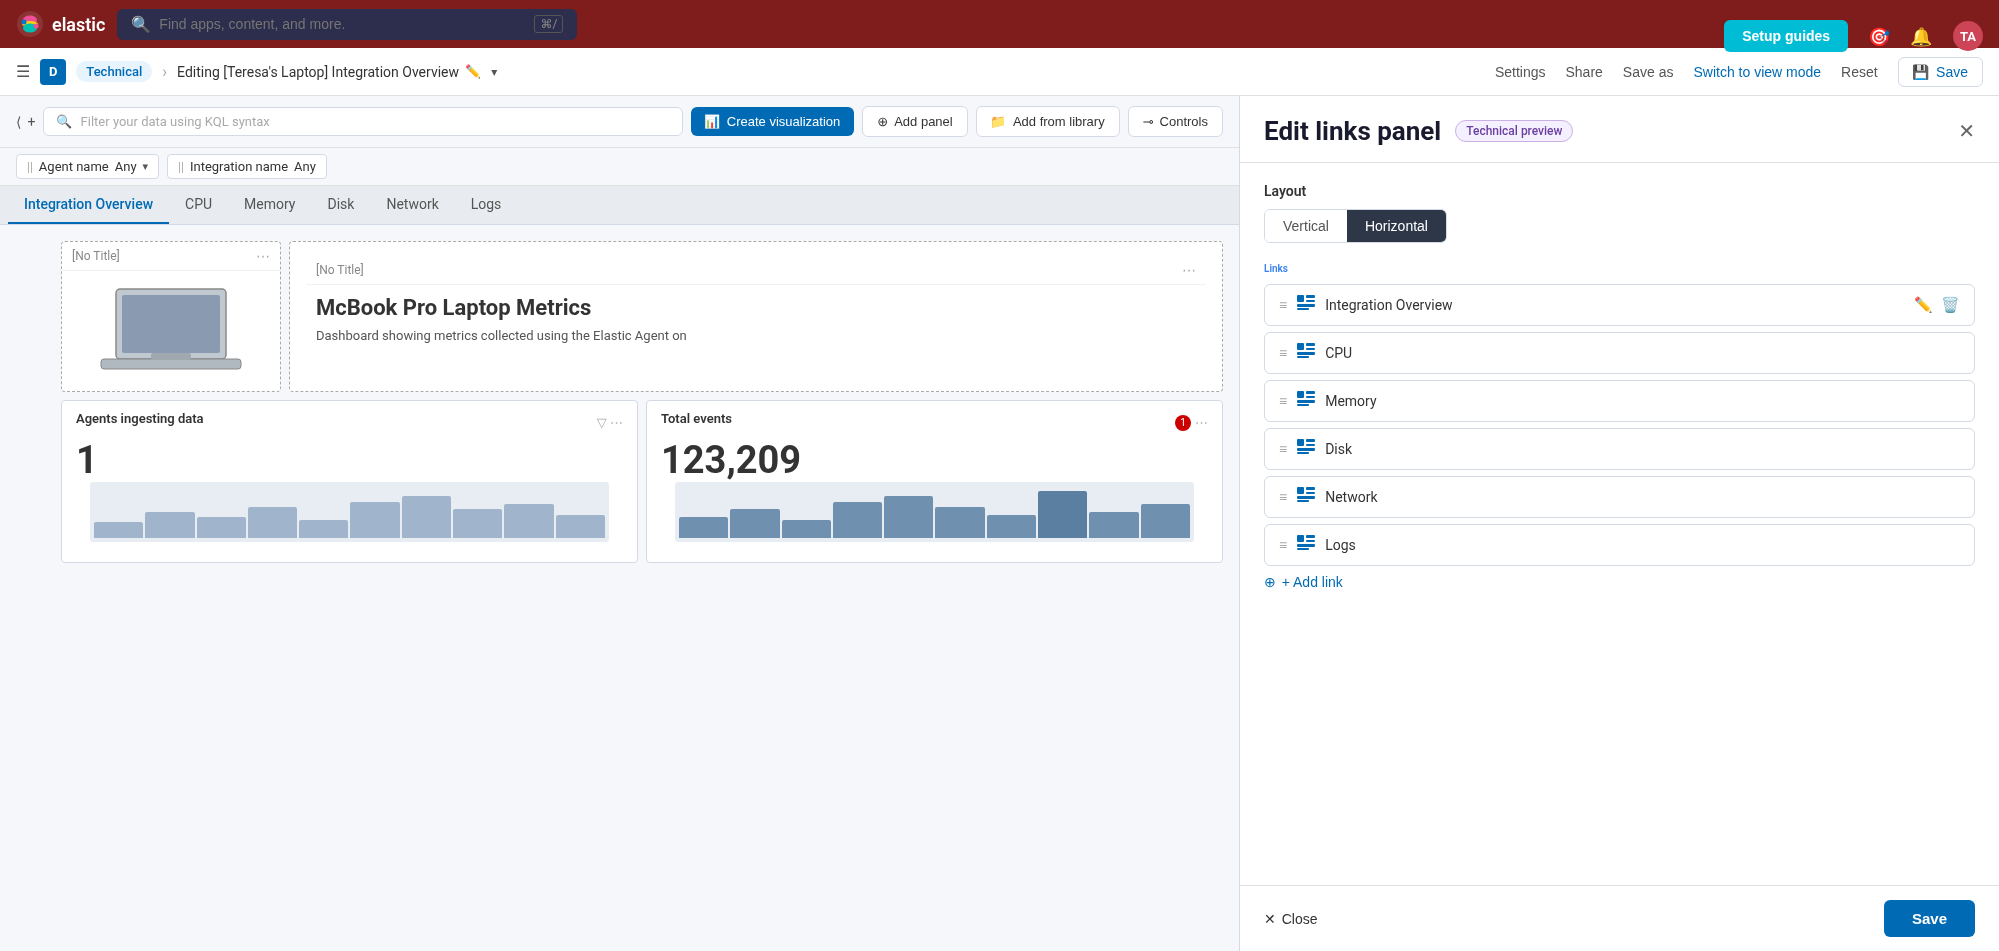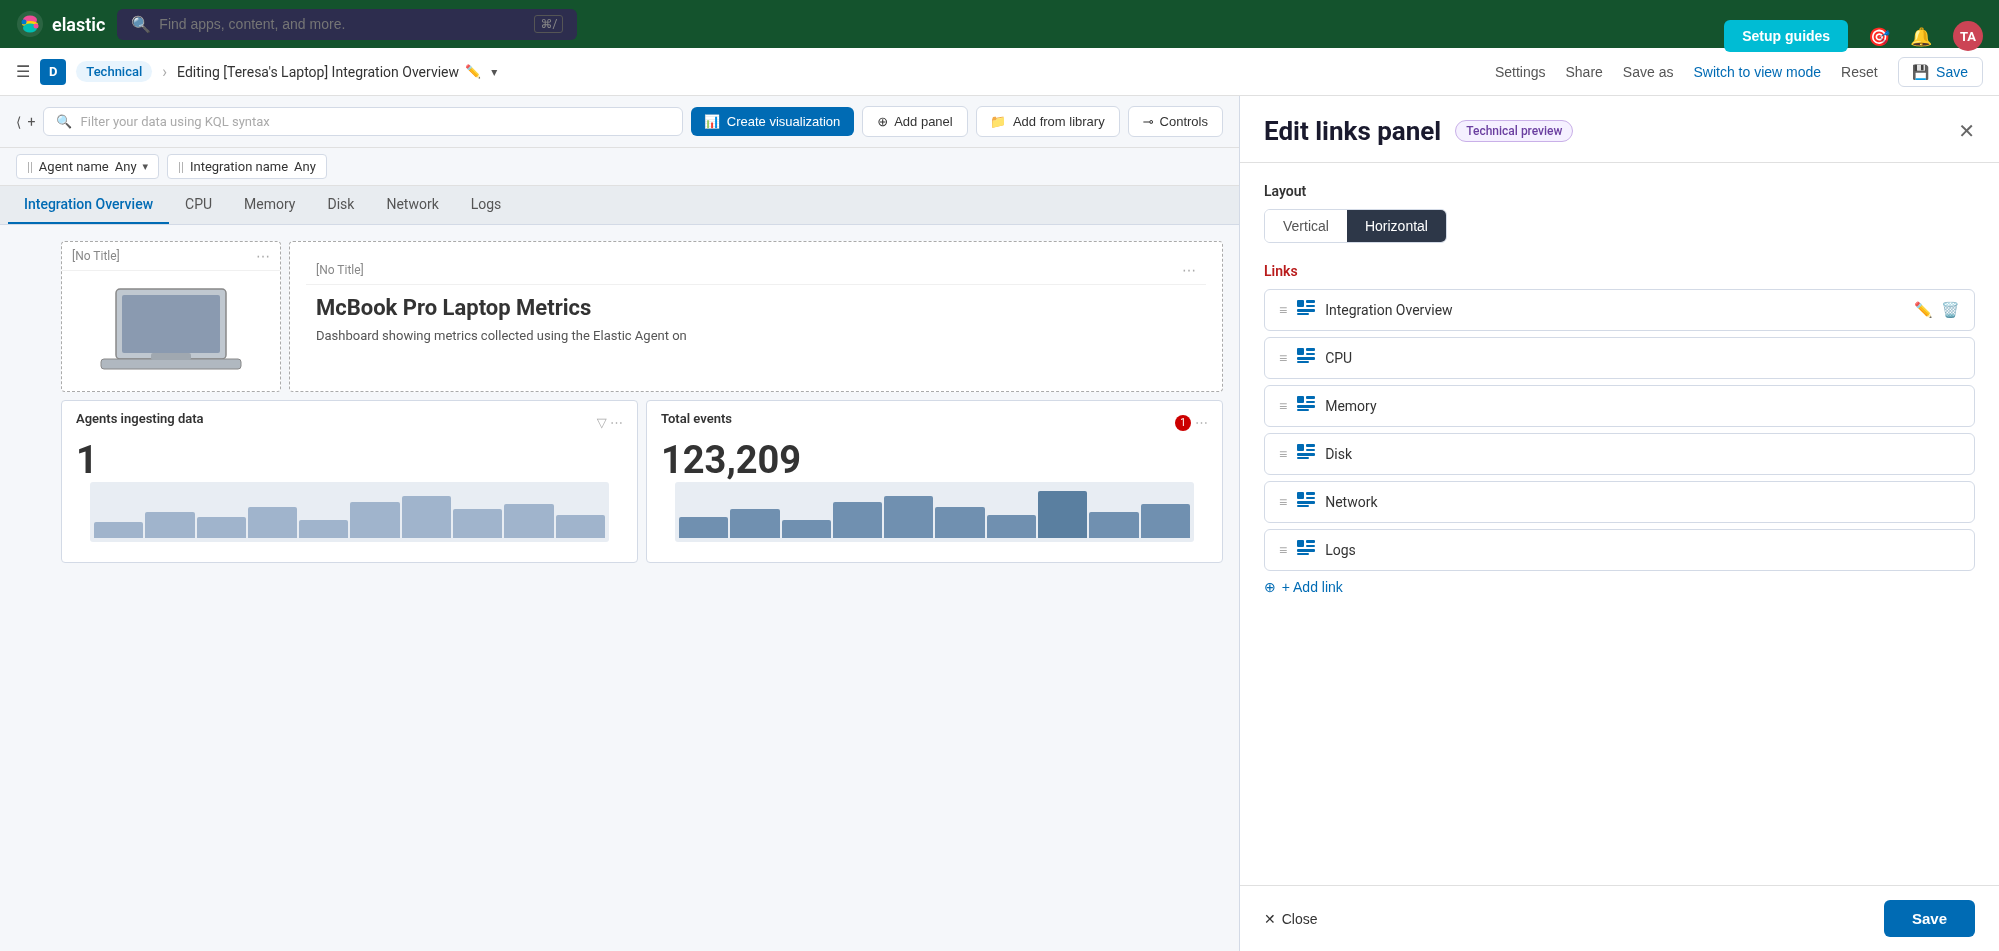--- a/index.html
+++ b/index.html
@@ -1,21 +1,21 @@
 <!DOCTYPE html>
 <html><head>
   <meta charset="utf-8">
   <style>
     * { box-sizing: border-box; margin: 0; padding: 0; }
     body { font-family: -apple-system, BlinkMacSystemFont, 'Segoe UI', Roboto, sans-serif; background: #f5f7fa; overflow: hidden; }
 
     
     .top-nav {
       display: flex; align-items: center; justify-content: space-between;
-      background: #14532d; height: 48px; padding: 0 16px;
+      background: #7f1d1d; height: 48px; padding: 0 16px;
       position: relative; z-index: 100;
     }
     .top-nav-left { display: flex; align-items: center; gap: 12px; }
     .elastic-logo { display: flex; align-items: center; gap: 8px; }
     .logo-icon { width: 28px; height: 28px; }
     .elastic-text { color: #fff; font-size: 18px; font-weight: 600; }
     .search-bar {
       display: flex; align-items: center; background: #2d2d4e; border-radius: 6px;
       padding: 6px 14px; gap: 8px; width: 460px;
     }
@@ -148,21 +148,21 @@
     
     .rp-body { flex: 1; overflow-y: auto; padding: 20px 24px; }
     .section-label { font-size: 14px; font-weight: 600; color: #333; margin-bottom: 10px; }
     .layout-toggle { display: flex; gap: 0; border: 1px solid #d3dae6; border-radius: 6px; overflow: hidden; width: fit-content; margin-bottom: 20px; }
     .layout-btn {
       padding: 8px 18px; font-size: 14px; cursor: pointer; background: #fff; border: none; color: #555;
     }
     .layout-btn.active { background: #2d3748; color: #fff; }
 
     
-    .links-section-label { font-size: 14px; font-weight: 600; color: #b91c1c; margin-bottom: 10px; }
+    .links-section-label { font-size: 10px; font-weight: 600; color: #3b82f6; margin-bottom: 10px; }
     .link-item {
       display: flex; align-items: center; gap: 10px;
       border: 1px solid #d3dae6; border-radius: 6px; padding: 10px 14px;
       margin-bottom: 6px; background: #fff;
     }
     .drag-handle { color: #aaa; font-size: 14px; cursor: grab; }
     .link-icon { color: #006bb4; font-size: 16px; }
     .link-label { flex: 1; font-size: 14px; color: #333; }
     .link-actions { display: flex; gap: 8px; }
     .link-edit-btn { color: #006bb4; font-size: 15px; background: none; border: none; cursor: pointer; }

